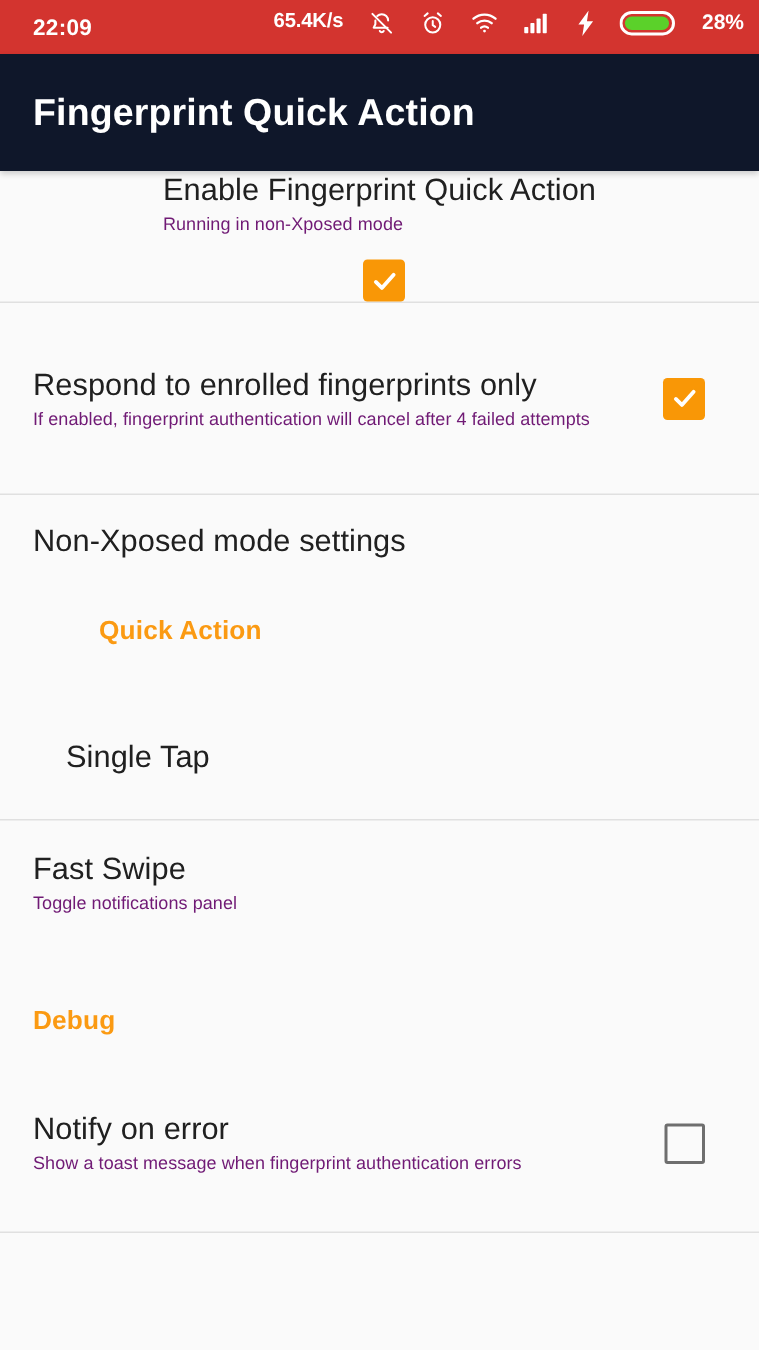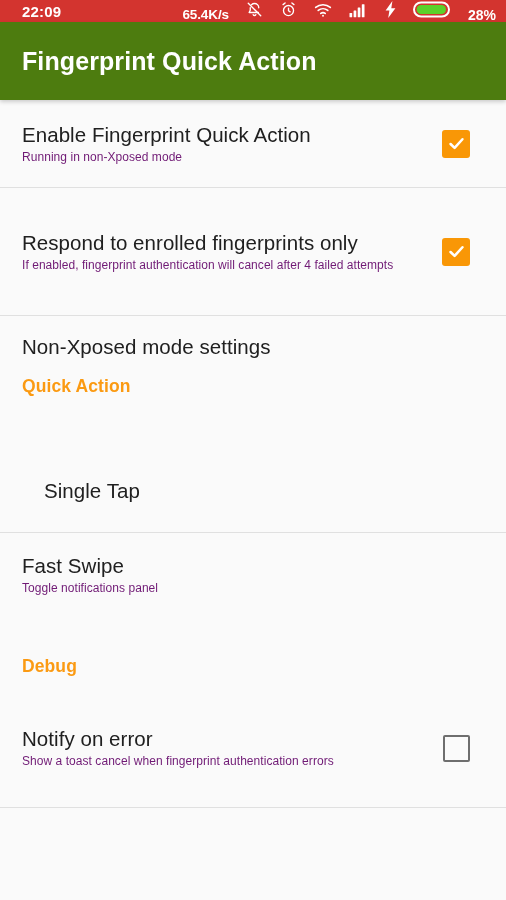--- a/index.html
+++ b/index.html
@@ -15,58 +15,58 @@
   #screen {
     position: relative;
     width: 506px;
     height: 900px;
     overflow: hidden;
     background: #FAFAFA;
   }
 
   
   .status-bar {
-    height: 22px;
+    height: 36px;
     background: #D3342F;
     display: flex;
     align-items: center;
     justify-content: space-between;
     padding: 0 10px 0 22px;
     color: #FFFFFF;
   }
   .status-clock {
     font-size: 15px;
     font-weight: bold;
     letter-spacing: .2px;
     line-height: 1;
   }
   .status-right {
     display: flex;
-    align-items: flex-end;
+    align-items: flex-start;
     gap: 17px;
     margin-left: 9px;
   }
   .net-speed {
     font-size: 13.5px;
     font-weight: bold;
     line-height: 1;
     letter-spacing: -.1px;
   }
   .battery-pct {
     font-size: 14px;
     font-weight: bold;
     line-height: 1;
     margin-left: 1px;
   }
   .sicon { display: block; }
 
   
   .app-bar {
     height: 78px;
-    background: #4d7c0f;
+    background: #0f172a;
     display: flex;
     align-items: center;
     padding: 0 22px;
     box-shadow: 0 2px 4px rgba(0,0,0,.18);
     position: relative;
     z-index: 5;
   }
   .app-title {
     color: #FFFFFF;
     font-size: 25px;
@@ -136,24 +136,24 @@
 
   .cat-header {
     padding: 0 22px;
     color: #FB9A12;
     font-size: 17.5px;
     font-weight: bold;
     letter-spacing: .1px;
   }
 
   
-  .row-1 { height: 87px; }
+  .row-1 { height: 87px; flex-direction: column; }
   .row-2 { height: 127px; }
   .row-3 { height: 60px; }
-  .cat-1 { height: 72px; display: flex; align-items: flex-start; padding-bottom: 12px; }
+  .cat-1 { height: 72px; display: flex; align-items: center; padding-bottom: 12px; margin-left: 44px; }
   .row-4 { height: 84px; padding-left: 44px; }
   .row-5 { height: 84px; }
   .cat-2 { height: 72px; display: flex; align-items: flex-end; padding-bottom: 12px; }
   .row-6 { height: 118px; justify-content: space-between; }
 </style>
 </head>
 <body>
 
 <div id="screen">
 
@@ -279,21 +279,21 @@
       </div>
     </div>
 
     <div class="cat-2">
       <span class="cat-header">Debug</span>
     </div>
 
     <div class="pref row-6">
       <div class="pref-text">
         <div class="pref-title">Notify on error</div>
-        <div class="pref-summary">Show a toast cancel when fingerprint authentication errors</div>
+        <div class="pref-summary">Show a toast message when fingerprint authentication errors</div>
       </div>
       <div class="pref-widget">
         <span class="checkbox unchecked"></span>
       </div>
     </div>
 
     <div class="divider"></div>
 
   </div>
 </div>

